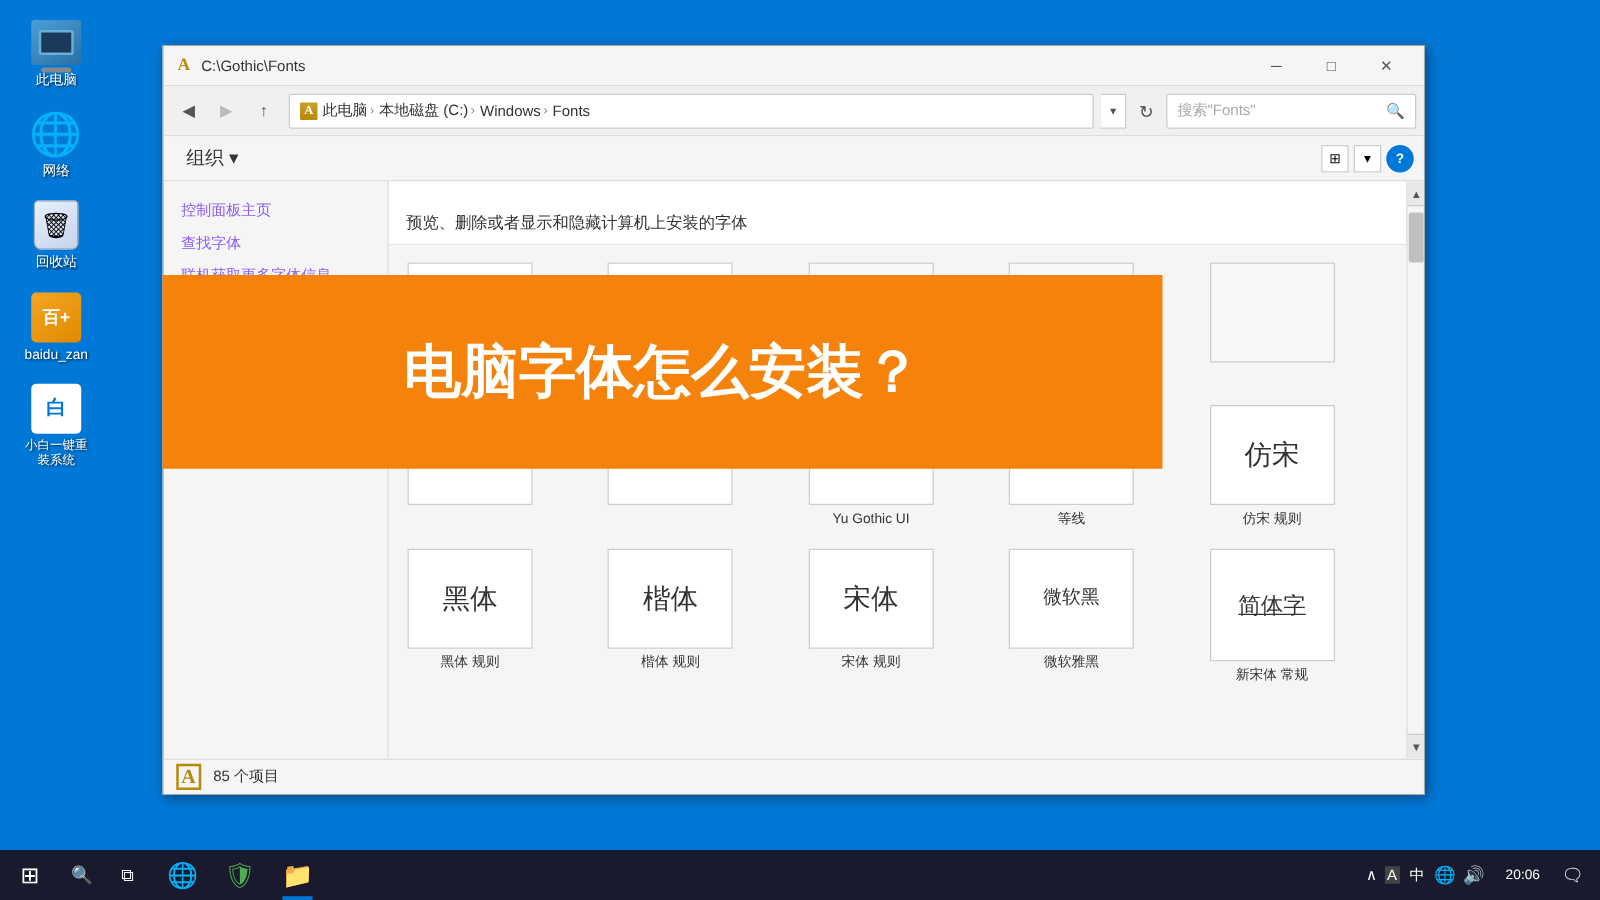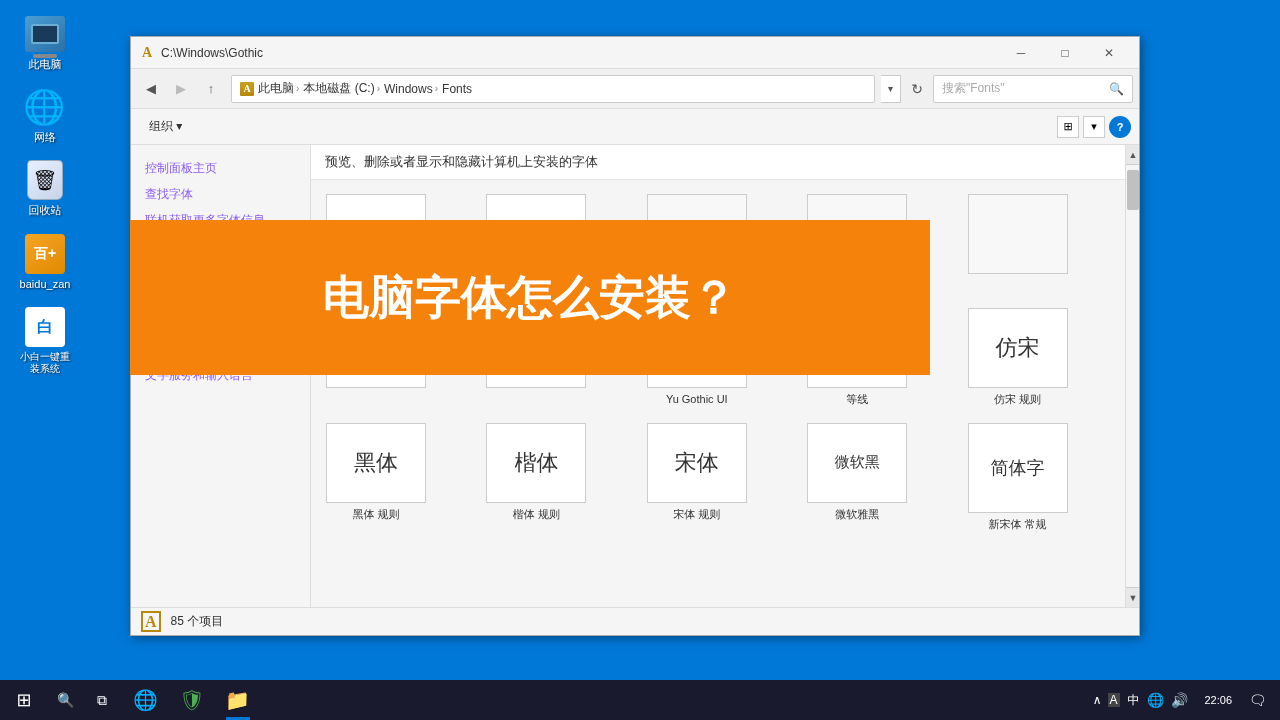--- a/index.html
+++ b/index.html
@@ -368,21 +368,21 @@
       gap: 4px;
       flex-shrink: 0;
     }
     .toolbar-btn {
       height: 26px;
       padding: 0 10px;
       background: transparent;
       border: none;
       border-radius: 2px;
       cursor: pointer;
-      font-size: 12px;
+      font-size: 15px;
       color: #333;
       display: flex;
       align-items: center;
       gap: 4px;
     }
 
     
     .main-content {
       display: flex;
       flex: 1;
@@ -448,20 +448,21 @@
 
     
     .description-bar {
       padding: 8px 14px;
       background: white;
       border-bottom: 1px solid #e5e5e5;
     }
     .description-text {
       font-size: 13px;
       color: #333;
+      margin-top: 16px;
     }
 
     
     .font-grid {
       display: grid;
       grid-template-columns: repeat(5, 1fr);
       gap: 0;
       padding: 10px;
       gap: 8px;
       position: relative;
@@ -651,21 +652,21 @@
 装系统</div>
     </div>
   </div>
 
   <div class="window">
 
     <div class="titlebar">
       <div class="titlebar-icon">
         <span style="font-size:14px; color:#b8880a; font-weight:bold; font-family:serif;">A</span>
       </div>
-      <div class="titlebar-title">C:\Windows\Gothic</div>
+      <div class="titlebar-title">C:\Gothic\Fonts</div>
       <div class="titlebar-controls">
         <div class="titlebar-btn">─</div>
         <div class="titlebar-btn">□</div>
         <div class="titlebar-btn close">✕</div>
       </div>
     </div>
 
     <div class="navbar">
       <div class="nav-btn">◀</div>
       <div class="nav-btn disabled">▶</div>
@@ -713,21 +714,20 @@
           <div class="sidebar-item">控制面板主页</div>
           <div class="sidebar-item">查找字体</div>
           <div class="sidebar-item">联机获取更多字体信息</div>
           <div class="sidebar-item">调整 ClearType 文本</div>
           <div class="sidebar-item">查找字体</div>
           <div class="sidebar-item">下载所有语言…</div>
         </div>
         <div class="sidebar-divider"></div>
         <div class="sidebar-section">
           <div class="sidebar-item normal">另请参阅</div>
-          <div class="sidebar-item">文字服务和输入语言</div>
         </div>
       </div>
 
       <div class="font-area">
 
         <div class="description-bar">
           <div class="description-text">预览、删除或者显示和隐藏计算机上安装的字体</div>
         </div>
 
         <div class="font-grid">
@@ -829,21 +829,21 @@
 
           <div class="font-item">
             <div class="font-thumbnail">
               <div class="font-thumbnail-inner" style="font-family:'Microsoft YaHei'; font-size:15px;">微软黑</div>
             </div>
             <div class="font-name">微软雅黑</div>
           </div>
 
           <div class="font-item">
             <div class="font-thumbnail" style="height:90px;">
-              <div class="font-thumbnail-inner" style="font-family:'SimSun'; font-size:18px;">简体字</div>
+              <div class="font-thumbnail-inner" style="font-family:'SimSun'; font-size:18px;text-decoration:underline;">简体字</div>
             </div>
             <div class="font-name">新宋体 常规</div>
           </div>
 
         </div>
       </div>
 
       <div class="window-scrollbar">
         <div class="ws-arrow">▲</div>
         <div class="ws-track">
@@ -890,21 +890,21 @@
     </div>
     <div class="taskbar-right">
       <div class="taskbar-sys-icons">
         <span style="font-size:12px;">∧</span>
         <span style="font-size:12px; padding:0 2px; background:#444; color:white;">A</span>
         <span style="font-size:12px; padding:0 2px;">中</span>
         <span style="font-size:14px;">🌐</span>
         <span style="font-size:14px;">🔊</span>
       </div>
       <div class="taskbar-time">
-        <div>22:06</div>
+        <div>20:06</div>
       </div>
       <div class="taskbar-notification">
         <span style="font-size:14px;">🗨</span>
       </div>
     </div>
   </div>
 
 </div>
 
 </body></html>

